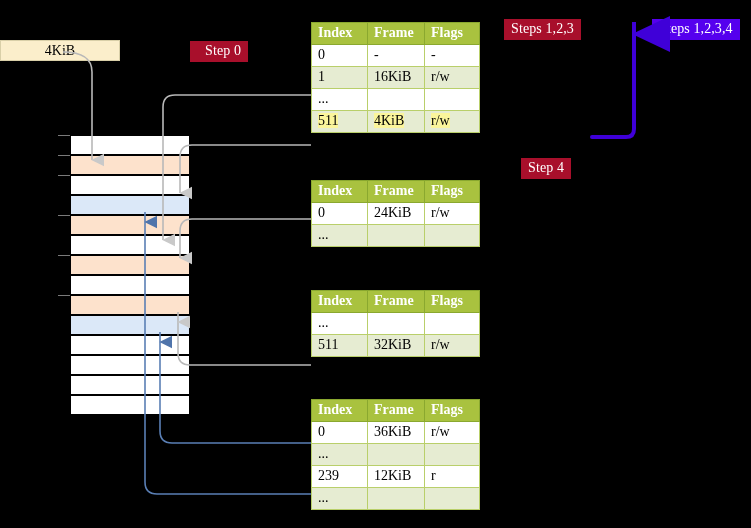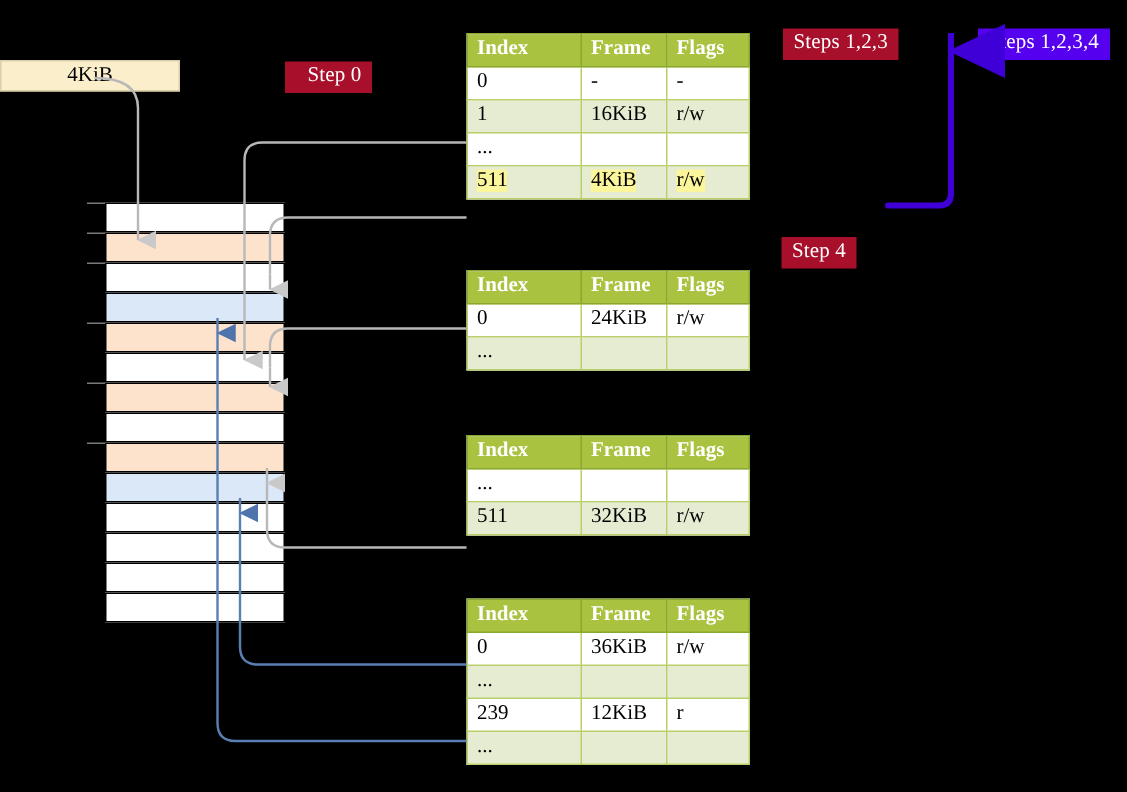--- a/index.html
+++ b/index.html
@@ -99,42 +99,42 @@
     text-align: left;
     padding: 2px 6px 3px 6px;
     border: 1px solid #b9cf6a;
     height: 19px;
     box-sizing: border-box;
     white-space: nowrap;
   }
   .ptable tr.alt td { background: #e6ecd2; }
   .ptable tr.plain td { background: #ffffff; }
   .cell-hl { background: #fbf59b; }
-  .col-index { width: 76px; font-family: Liberation Serif, serif; }
+  .col-index { width: 56px; font-family: Liberation Serif, serif; }
   .col-frame { width: 57px; }
   .col-flags { width: 55px; }
 
   
   #wires {
     position: absolute;
     left: 0; top: 0;
     width: 751px;
     height: 528px;
     pointer-events: none;
   }
 </style>
 </head>
 <body>
 
 <div id="stage">
 
   <div id="kib-box">4KiB</div>
 
   <div class="badge badge-red" style="left:190px; top:41px;padding-left:15px;">Step 0</div>
-  <div class="badge badge-red" style="left:522px; top:19px;">Steps 1,2,3</div>
+  <div class="badge badge-red" style="left:504px; top:19px;">Steps 1,2,3</div>
   <div class="badge badge-blue" style="left:652px; top:19px;">Steps 1,2,3,4</div>
   <div class="badge badge-red" style="left:521px; top:158px;">Step 4</div>
 
   <div id="memcol">
       <div class="memrow" style="top: 0px;"></div>
       <div class="memrow orange" style="top: 20px;"></div>
       <div class="memrow" style="top: 40px;"></div>
       <div class="memrow blue" style="top: 60px;"></div>
       <div class="memrow orange" style="top: 80px;"></div>
       <div class="memrow" style="top: 100px;"></div>

